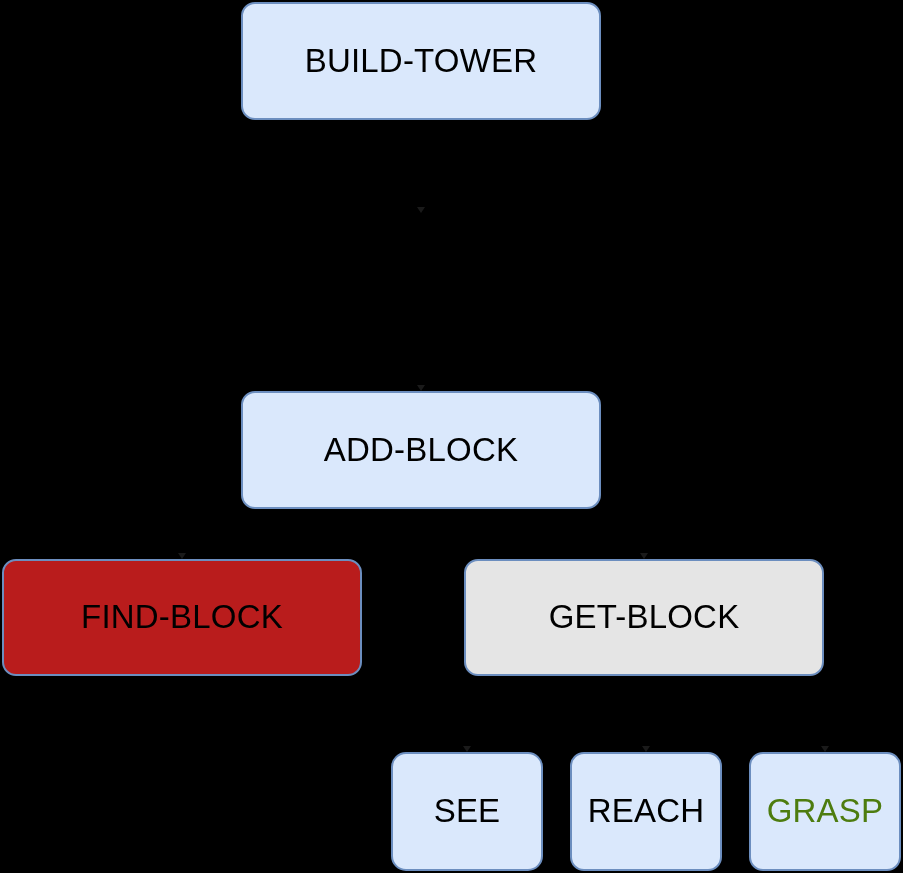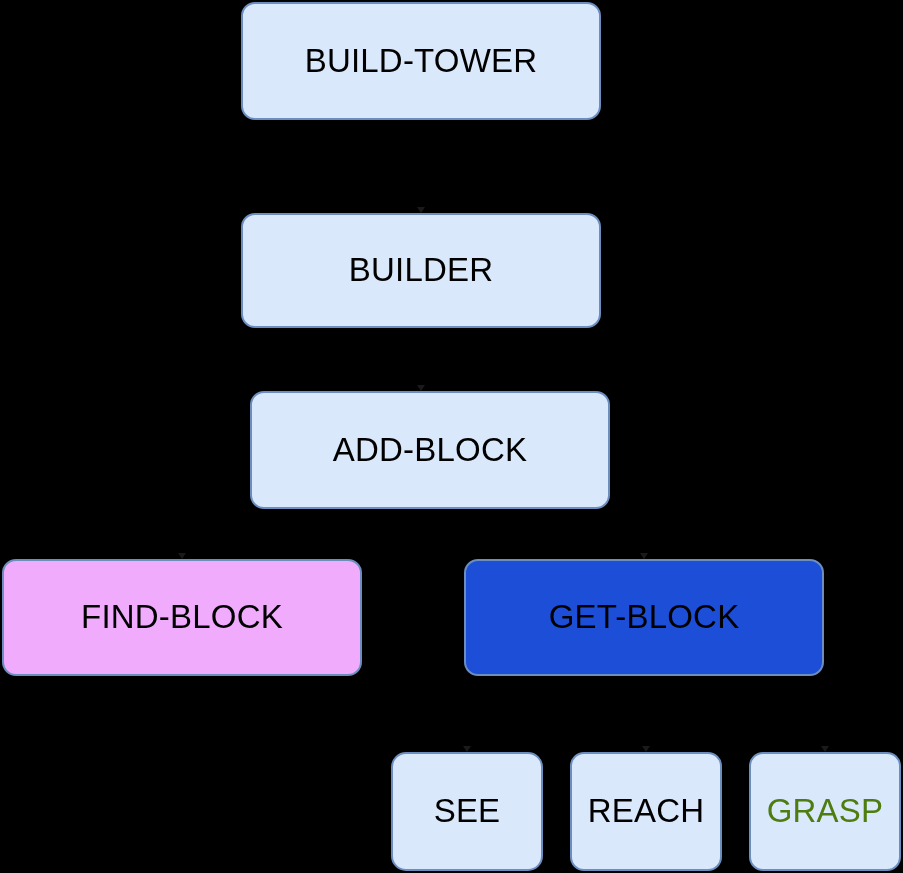--- a/index.html
+++ b/index.html
@@ -92,30 +92,27 @@
       <div>
         <div class="edge" style="left: 643px; top: 676px; width: 2px; height: 38px; background: rgb(0, 0, 0);"></div>
         <div class="edge" style="left: 643px; top: 713px; width: 183px; height: 2px; background: rgb(0, 0, 0);"></div>
         <div class="edge" style="left: 824px; top: 714px; width: 2px; height: 38px; background: rgb(0, 0, 0);"></div>
         <div class="arrow-tip" style="left: 821px; top: 746px;"></div>
       </div>
     </div>
     <div class="node" style="left: 241px; top: 2px; width: 360px; height: 118px; background: rgb(218, 232, 252); border-color: rgb(108, 142, 191); color: rgb(0, 0, 0);">
       <span>BUILD-TOWER</span>
     </div>
-    <div class="node" style="left: 241px; top: 213px; width: 360px; height: 115px; background: rgb(218, 232, 252); border-color: rgb(108, 142, 191); color: rgb(0, 0, 0);">
-      <span>BUILDER</span>
-    </div>
-    <div class="node" style="left: 250px; top: 391px; width: 360px; height: 118px; background: rgb(218, 232, 252); border-color: rgb(108, 142, 191); color: rgb(0, 0, 0);">
+    <div class="node" style="left: 241px; top: 391px; width: 360px; height: 118px; background: rgb(218, 232, 252); border-color: rgb(108, 142, 191); color: rgb(0, 0, 0);">
       <span>ADD-BLOCK</span>
     </div>
-    <div class="node" style="left: 2px; top: 559px; width: 360px; height: 117px; background: #f0abfc; border-color: rgb(108, 142, 191); color: rgb(0, 0, 0);">
+    <div class="node" style="left: 2px; top: 559px; width: 360px; height: 117px; background: #b91c1c; border-color: rgb(108, 142, 191); color: rgb(0, 0, 0);">
       <span>FIND-BLOCK</span>
     </div>
-    <div class="node" style="left: 464px; top: 559px; width: 360px; height: 117px; background: #1d4ed8; border-color: rgb(108, 142, 191); color: rgb(0, 0, 0); justify-content: center;">
+    <div class="node" style="left: 464px; top: 559px; width: 360px; height: 117px; background: #e5e5e5; border-color: rgb(108, 142, 191); color: rgb(0, 0, 0); justify-content: center;">
       <span>GET-BLOCK</span>
     </div>
     <div class="node" style="left: 391px; top: 752px; width: 152px; height: 119px; background: rgb(218, 232, 252); border-color: rgb(108, 142, 191); color: rgb(0, 0, 0); border-radius: 15px;">
       <span>SEE</span>
     </div>
     <div class="node" style="left: 570px; top: 752px; width: 152px; height: 119px; background: rgb(218, 232, 252); border-color: rgb(108, 142, 191); color: rgb(0, 0, 0); text-align: center;">
       <span>REACH</span>
     </div>
     <div class="node" style="left: 749px; top: 752px; width: 152px; height: 119px; background: rgb(218, 232, 252); border-color: rgb(108, 142, 191); color: #4d7c0f;">
       <span>GRASP</span>

